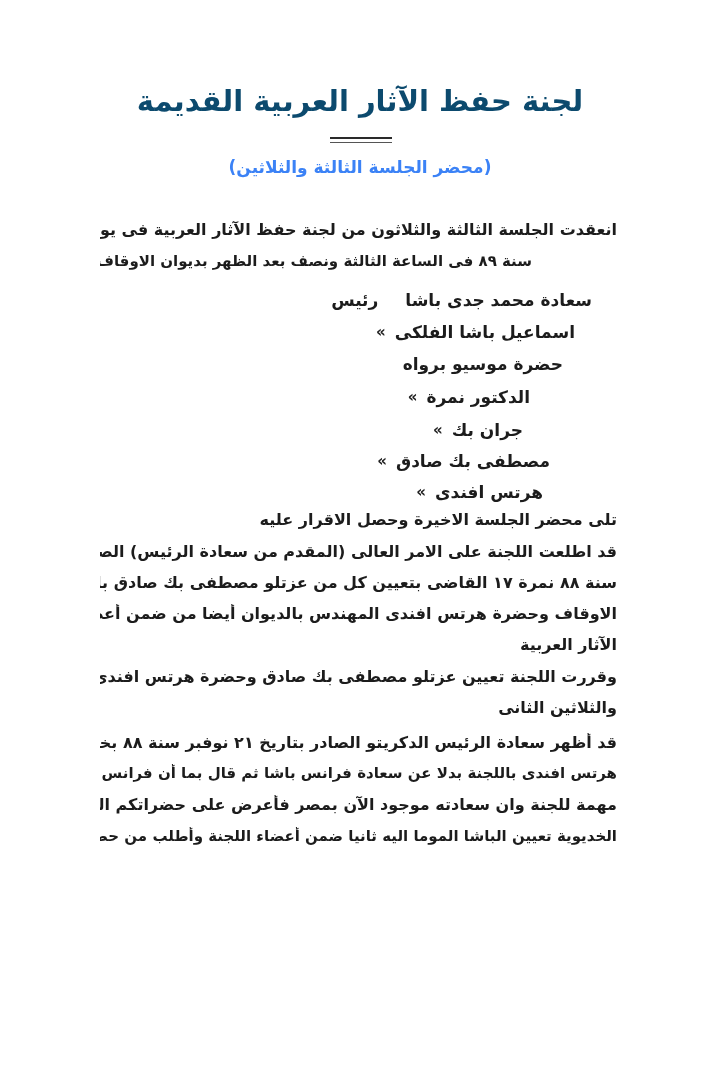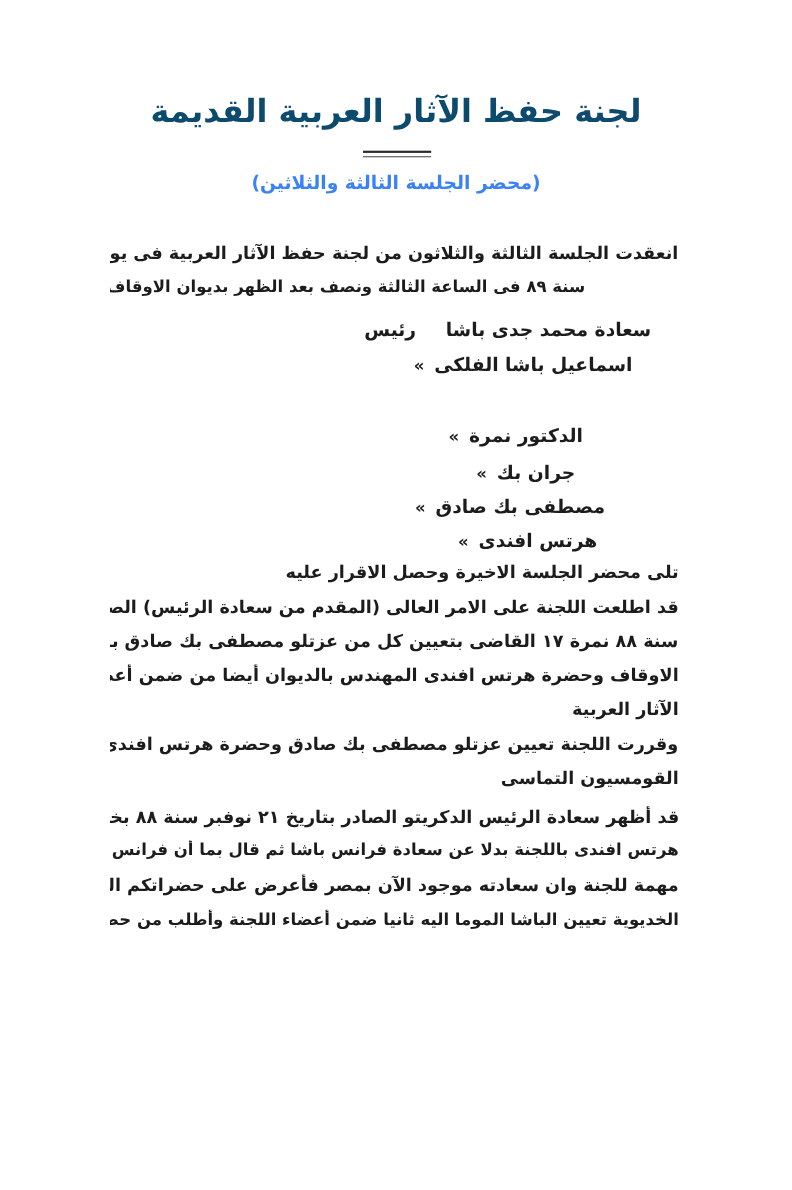--- a/index.html
+++ b/index.html
@@ -138,20 +138,23 @@
     <div class="line member m1">
       <span class="name">سعادة محمد جدى باشا</span>
       <span class="role">رئيس</span>
     </div>
 
     <div class="line member m2">
       <span class="name">اسماعيل باشا الفلكى</span>
       <span class="ditto">«</span>
     </div>
 
+    <div class="line member m3">
+      <span class="name">حضرة موسيو برواه</span>
+    </div>
 
     <div class="line member m4">
       <span class="name">الدكتور نمرة</span>
       <span class="ditto">«</span>
     </div>
 
     <div class="line member m5">
       <span class="name">جران بك</span>
       <span class="ditto">«</span>
     </div>
@@ -167,21 +170,21 @@
     </div>
 
     <div class="line r l10">تلى محضر الجلسة الاخيرة وحصل الاقرار عليه</div>
 
     <div class="line l11">قد اطلعت اللجنة على الامر العالى (المقدم من سعادة الرئيس) الصادر بتاريخ ٢١ نوفبر</div>
     <div class="line l12">سنة ٨٨ نمرة ١٧ القاضى بتعيين كل من عزتلو مصطفى بك صادق باشمهندس ديوان عموم</div>
     <div class="line l13">الاوقاف وحضرة هرتس افندى المهندس بالديوان أيضا من ضمن أعضاء لجنة حفظ</div>
     <div class="line r l14">الآثار العربية</div>
 
     <div class="line l15">وقررت اللجنة تعيين عزتلو مصطفى بك صادق وحضرة هرتس افندى ضمن أعضاء</div>
-    <div class="line r l16">القومسيون التماسى</div>
+    <div class="line r l16">والثلاثين الثانى</div>
 
     <div class="line l17">قد أظهر سعادة الرئيس الدكريتو الصادر بتاريخ ٢١ نوفبر سنة ٨٨ بخصوص تعيين</div>
     <div class="line l18">هرتس افندى باللجنة بدلا عن سعادة فرانس باشا ثم قال بما أن فرانس باشا قد أدى خدامات</div>
     <div class="line l19">مهمة للجنة وان سعادته موجود الآن بمصر فأعرض على حضراتكم التماسى من الحضرة</div>
     <div class="line l20">الخديوية تعيين الباشا الموما اليه ثانيا ضمن أعضاء اللجنة وأطلب من حضراتكم التصديق</div>
 
   </div>
 </div>
 
 </body></html>

